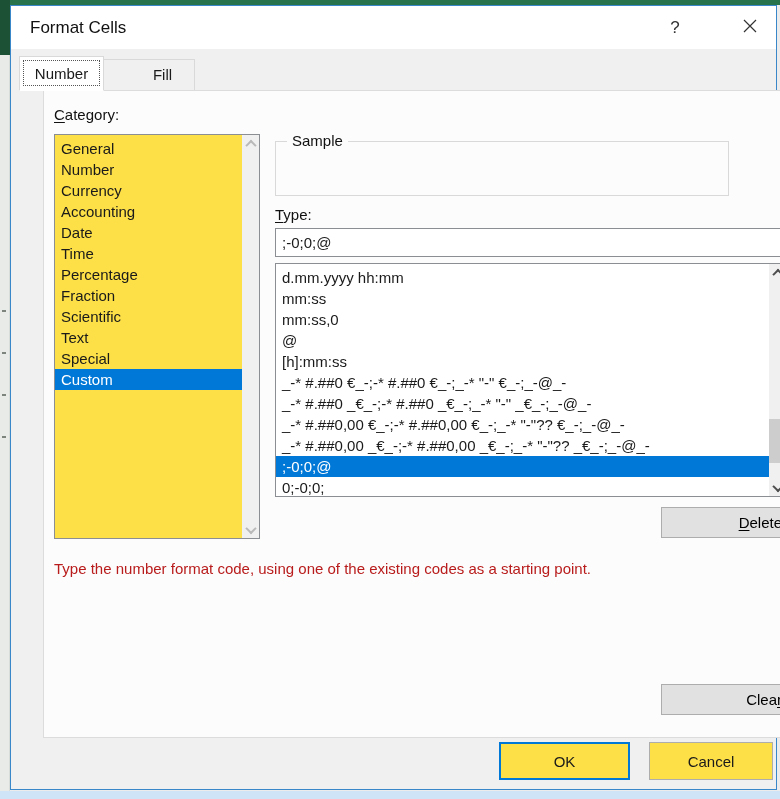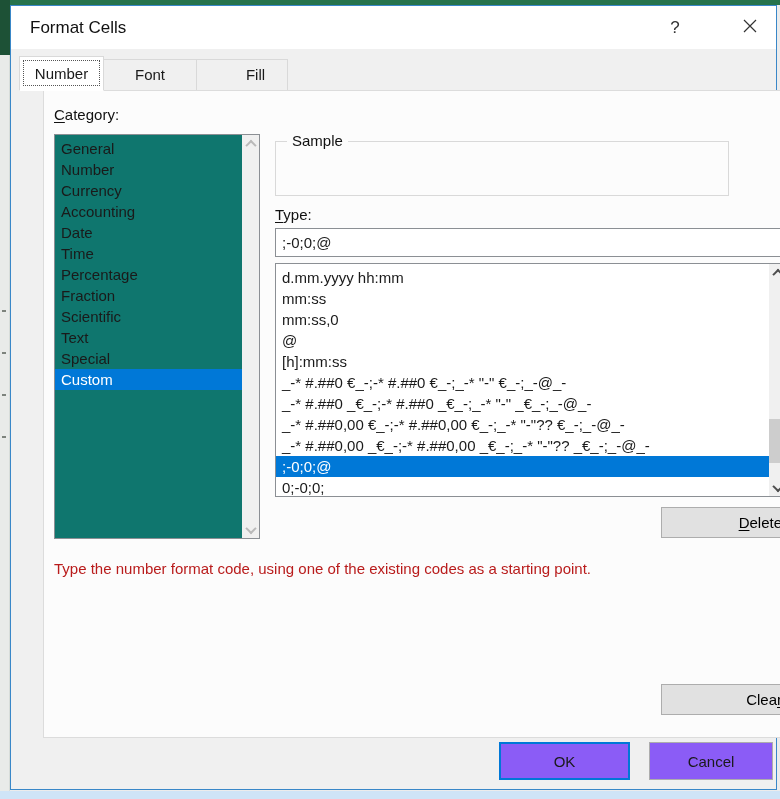--- a/index.html
+++ b/index.html
@@ -49,21 +49,21 @@
   .tabpage {
     position:absolute; left:4px; top:84px; width:759px; height:648px;
     background:#fcfcfc; border:1px solid #dcdcdc; z-index:1;margin-left:28px;
   }
   .field-label { position:absolute; font-size:15px; color:#111; }
   .u { text-decoration:underline; text-underline-offset:2px; }
 
   
   .cat-list {
     position:absolute; left:10px; top:43px; width:206px; height:405px;
-    background:#0f766e; border:1px solid #8b8f94; overflow:hidden;
+    background:#fde047; border:1px solid #8b8f94; overflow:hidden;
   }
   .cat-items { position:absolute; left:0; top:3px; right:17px; }
   .row { height:21px; line-height:21px; font-size:15px; padding-left:6px; white-space:pre; }
   .row.selected { background:#0078d7; color:#fff; }
 
   .vscroll { position:absolute; top:0; bottom:0; right:0; width:17px; background:#f0f0f0; }
   .vscroll .arrow { position:absolute; left:0; width:17px; height:17px; display:flex; align-items:center; justify-content:center; }
   .arrow.up { top:0; } .arrow.down { bottom:0; }
   .chev { width:8px; height:8px; }
   .chev.up   { border-left:2px solid #b9b9b9; border-top:2px solid #b9b9b9; transform:rotate(45deg) translate(1px,1px); }
@@ -102,21 +102,21 @@
     position:absolute; width:122px; height:31px; background:#e1e1e1;
     border:1px solid #adadad; font-size:15px; color:#000;
     display:flex; align-items:center; justify-content:flex-end; cursor:default;padding-left:16px;
   }
   .btn-delete { left:617px; top:416px; }
   .btn-clear  { left:617px; top:593px; }
 
   .help-text { position:absolute; left:10px; top:469px; font-size:15px; color:#b91c1c; width:700px; }
 
   .btn-ok, .btn-cancel {
-    position:absolute; height:38px; background:#8b5cf6; font-size:15px;
+    position:absolute; height:38px; background:#fde047; font-size:15px;
     display:flex; align-items:center; justify-content:center; cursor:default;
   }
   .btn-ok     { left:488px; top:736px; width:131px; border:2px solid #0078d7; }
   .btn-cancel { left:638px; top:736px; width:124px; border:1px solid #adadad; }
 </style>
 </head>
 <body>
 
 <div class="bg-top-strip"></div>
 <div class="bg-left-block"></div>
@@ -139,21 +139,20 @@
       <span>
         <svg width="14" height="14" viewBox="0 0 14 14">
             <path d="M1 1 L13 13 M13 1 L1 13" stroke="#333" stroke-width="1.2" fill="none"></path>
           </svg>
       </span>
     </div>
   </div>
 
   <div class="tabstrip">
     <div class="tab tab-0 active"><span>Number</span></div>
-    <div class="tab tab-1"><span>Font</span></div>
     <div class="tab tab-3"><span>Fill</span></div>
   </div>
 
   <div class="tabpage">
 
     <div class="field-label" style="left:10px; top:15px;"><span></span><span class="u">C</span><span>ategory:</span></div>
 
     <div class="cat-list">
       <div class="cat-items">
         <div class="row">General</div>

